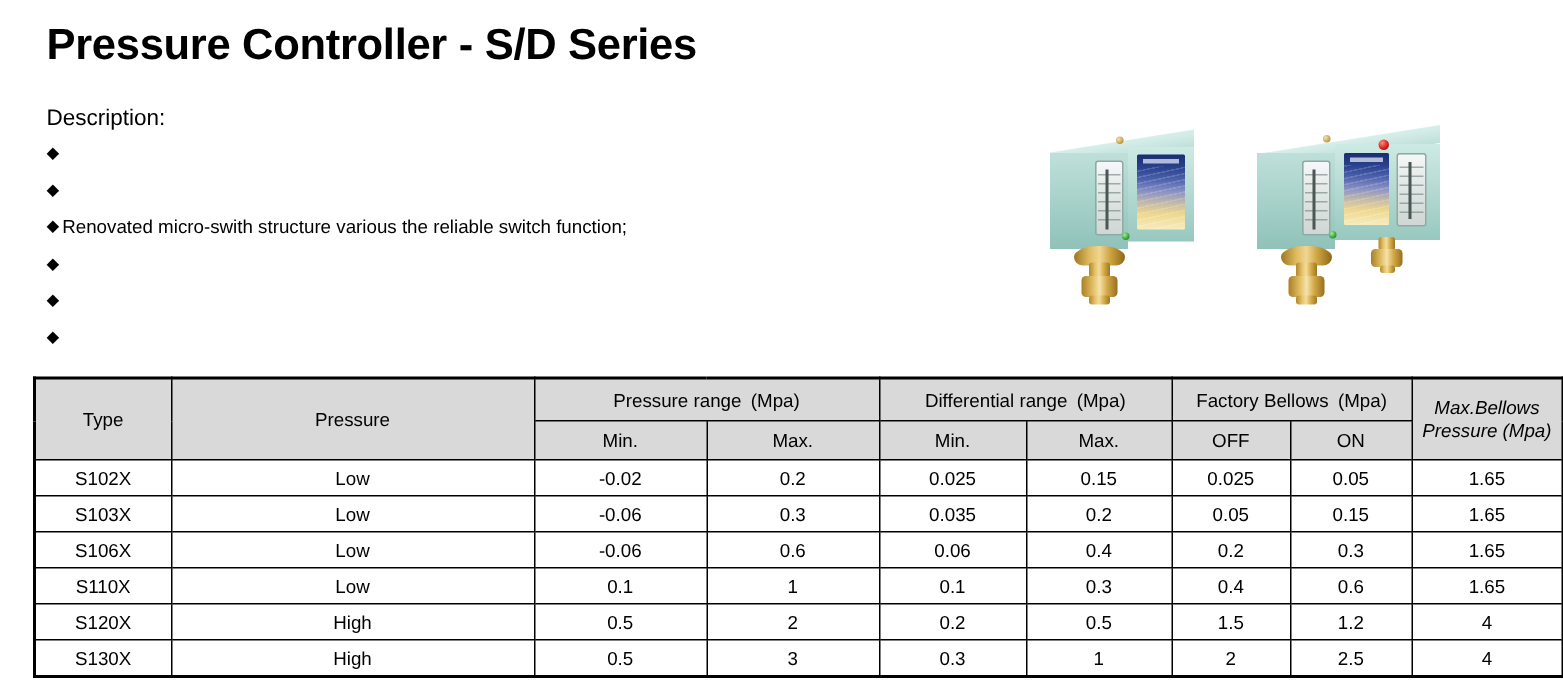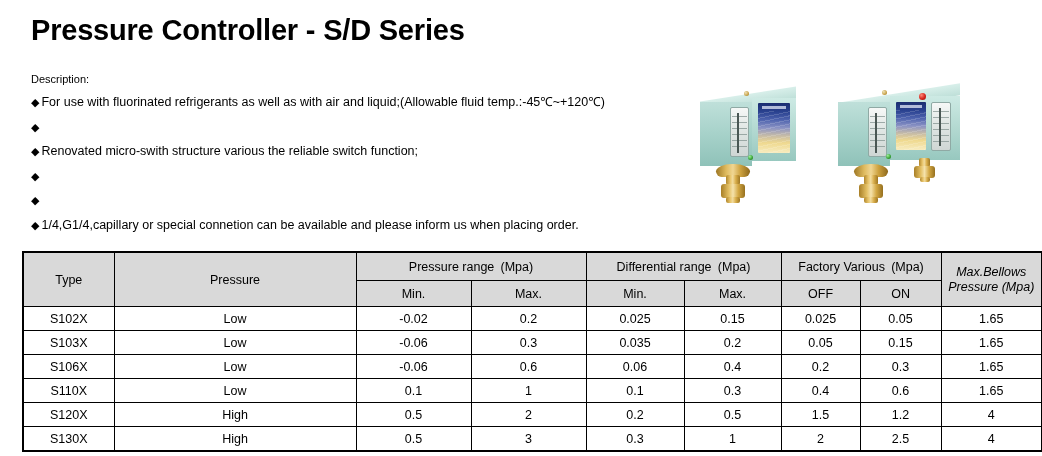--- a/index.html
+++ b/index.html
@@ -29,21 +29,21 @@
   }
 
   
   .desc-block {
     position: absolute;
     left: 31px;
     top: 72px;
     width: 640px;
   }
   .desc-label {
-    font-size: 11px;
+    font-size: 15px;
     color: #000;
     margin-bottom: 9px;
     line-height: 14px;
   }
   .bullet-row {
     display: flex;
     align-items: flex-start;
     font-size: 12.5px;
     line-height: 14px;
     margin-bottom: 10.5px;
@@ -208,38 +208,36 @@
 </head>
 <body>
 
 <div class="page-title">Pressure Controller - S/D Series</div>
 
 <div class="desc-block">
   <div class="desc-label">Description:</div>
 
   <div class="bullet-row">
     <span class="bullet-glyph">◆</span>
-    <span class="bullet-text">For use with fluorinated refrigerants as well as with air and liquid;(Allowable fluid temp.:-45℃~+120℃)</span>
   </div>
   <div class="bullet-row">
     <span class="bullet-glyph">◆</span>
   </div>
   <div class="bullet-row">
     <span class="bullet-glyph">◆</span>
     <span class="bullet-text">Renovated micro-swith structure various the reliable switch function;</span>
   </div>
   <div class="bullet-row">
     <span class="bullet-glyph">◆</span>
   </div>
   <div class="bullet-row">
     <span class="bullet-glyph">◆</span>
   </div>
   <div class="bullet-row">
     <span class="bullet-glyph">◆</span>
-    <span class="bullet-text">1/4,G1/4,capillary or special connetion can be available and please inform us when placing order.</span>
   </div>
 </div>
 
 <div class="product-strip">
 
   <div class="product p1">
     <div class="pc-wrap">
 
       <div class="bracket" style="left:74px; top:30px; width:42px; height:7px; transform:skewY(-9deg);"></div>
 
@@ -341,21 +339,21 @@
     <col style="width:79px">
     <col style="width:81px">
     <col style="width:101px">
   </colgroup>
   <thead>
     <tr class="hr1">
       <th rowspan="2">Type</th>
       <th rowspan="2">Pressure</th>
       <th colspan="2">Pressure range (Mpa)</th>
       <th colspan="2">Differential range (Mpa)</th>
-      <th colspan="2">Factory Various (Mpa)</th>
+      <th colspan="2">Factory Bellows (Mpa)</th>
       <th rowspan="2" class="tall-head">
         <span>Max.Bellows</span><br>
         <span>Pressure (Mpa)</span>
       </th>
     </tr>
     <tr class="hr2">
       <th>Min.</th>
       <th>Max.</th>
       <th>Min.</th>
       <th>Max.</th>

